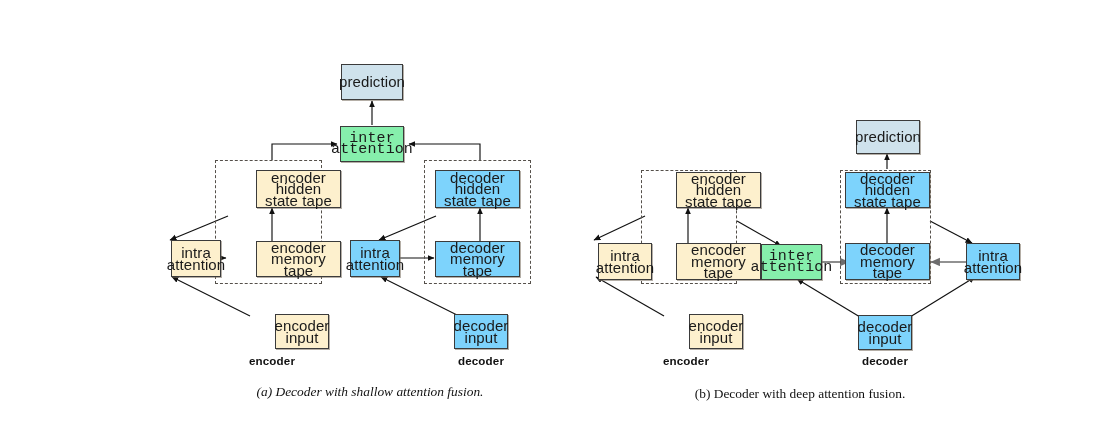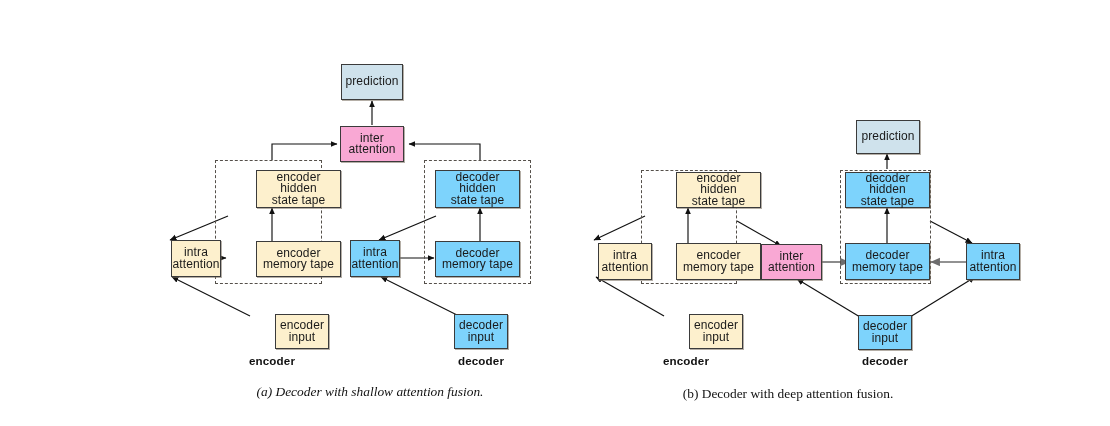--- a/index.html
+++ b/index.html
@@ -10,32 +10,32 @@
   }
   #figure{position:absolute;left:0;top:0;width:1110px;height:426px;}
   svg#wires{position:absolute;left:0;top:0;width:1110px;height:426px;pointer-events:none;}
 
   .node{
     position:absolute;
     box-sizing:border-box;
     border:1px solid #3a3a3a;
     display:flex;align-items:center;justify-content:center;
     text-align:center;
-    font-size:12px;
+    font-size:15px;
     line-height:11.4px;
     color:#1a1a1a;
     letter-spacing:.1px;
     white-space:pre-line;
     z-index:3;
     box-shadow:1px 1px 0 rgba(120,110,95,.55);
   }
   .n-yellow{background:#fdf0cd;border-color:#3b3b3b;margin-left:30px;}
   .n-peach {background:#7dd3fc;border-color:#3b3b3b;}
   .n-blue  {background:#cfe2ec;border-color:#3b3b3b;}
-  .n-green {background:#f9a8d4;border-color:#3b3b3b;}
+  .n-green {background:#86efac;border-color:#3b3b3b;font-family:Liberation Mono, monospace;}
 
   .tape-group{
     position:absolute;
     box-sizing:border-box;
     border:1px dashed #55504a;
     background:transparent;
     z-index:1;
   }
 
   .grouplabel{
@@ -191,15 +191,15 @@
 
   <div class="node n-peach" style="left:858px;top:315px;width:54px;height:35px;">decoder
 input</div>
 
   <div class="grouplabel" style="left:626px;top:354px;width:120px;">encoder</div>
 
   <div class="grouplabel" style="left:825px;top:354px;width:120px;">decoder</div>
 
   <div class="caption" style="left:130px;top:384px;width:480px;font-style:italic;">(a) Decoder with shallow attention fusion.</div>
 
-  <div class="caption" style="left:548px;top:386px;width:480px;">(b) Decoder with deep attention fusion.</div>
+  <div class="caption" style="left:560px;top:386px;width:480px;">(b) Decoder with deep attention fusion.</div>
 
 </div>
 
 </body></html>

